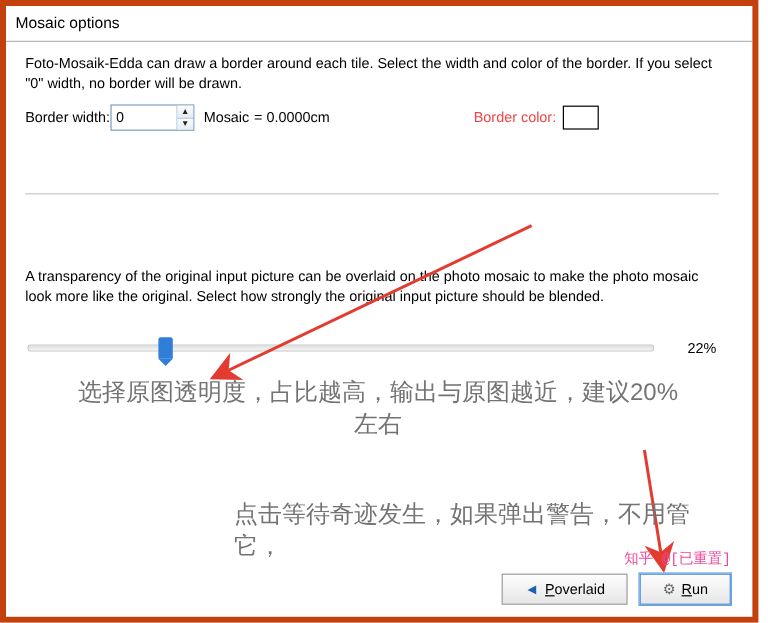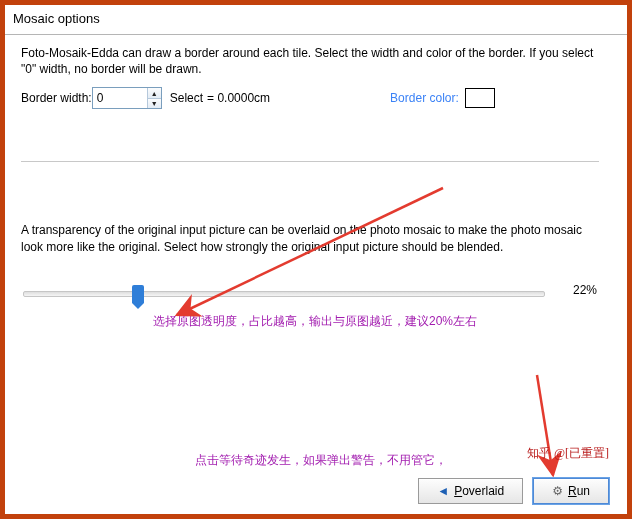--- a/index.html
+++ b/index.html
@@ -9,42 +9,42 @@
   .desc{font-size:12px;line-height:1.35;color:#000;margin-bottom:10px}
   .row{display:flex;align-items:center;gap:0;margin-top:0}
   .lbl{font-size:12px}
   .spinner{display:flex;align-items:stretch;border:1px solid #7a9ebd;height:20px;width:68px;background:#fff}
   .spinner input{border:none;outline:none;width:46px;font-size:12px;padding:0 4px;text-align:left;background:transparent}
   .sp-btns{display:flex;flex-direction:column;width:16px;border-left:1px solid #b5c8db}
   .sp-btn{flex:1;display:flex;align-items:center;justify-content:center;font-size:7px;color:#222;background:linear-gradient(#fbfcfd,#e3ecf5);cursor:pointer}
   .sp-btn+ .sp-btn{border-top:1px solid #b5c8db}
   .unit{margin-left:8px}
   .eq{margin-left:4px}
-  .border-color-lbl{color:#3b82f6;margin-left:120px}
+  .border-color-lbl{color:#ef4444;margin-left:120px}
   .swatch{width:28px;height:18px;border:1px solid #000;background:#fff;margin-left:6px}
   hr.sep{border:none;border-top:1px solid #c8c8c8;margin:52px 0 0 0}
   .desc2{margin-top:60px;font-size:12px;line-height:1.35}
-  .slider-wrap{position:relative;margin:28px 2px 0 2px;display:flex;align-items:flex-end;gap:22px}
+  .slider-wrap{position:relative;margin:28px 2px 0 2px;display:flex;align-items:center;gap:22px}
   .track{position:relative;flex:1;height:4px;background:linear-gradient(#dedede,#f5f5f5);border:1px solid #c6c6c6;border-radius:2px}
   .thumb{position:absolute;top:-7px;width:12px;height:18px;background:#2f7ed8;border-radius:2px 2px 0 0}
   .thumb::after{content:"";position:absolute;left:0;right:0;bottom:-6px;border-left:6px solid transparent;border-right:6px solid transparent;border-top:6px solid #2f7ed8}
   .pct{font-size:12px;min-width:30px;text-align:right}
-  .annot{color:#a21caf;font-size:12px}
+  .annot{color:#737373;font-size:20px}
   .annot1{margin:16px 30px 0 40px;text-align:center}
   .annot2{position:absolute;bottom:45px;left:190px;right:30px}
   .btnbar{position:absolute;left:0;right:0;bottom:10px;display:flex;justify-content:flex-end;gap:10px;padding-right:18px}
   .btn{display:flex;align-items:center;gap:5px;height:24px;padding:0 18px;border:1px solid #9a9a9a;background:linear-gradient(#fdfdfd,#e6e6e6);font-size:12px;cursor:pointer;box-shadow:0 1px 0 #fff inset}
   .btn.focus{outline:1px solid #6aa3e6;outline-offset:0;border-color:#4e89d6}
   .ul{text-decoration:underline}
   .icon-arrow-left{color:#1d5fb4;font-weight:bold}
   .icon-gear{color:#666;font-size:12px}
   
   .arrow{position:absolute;pointer-events:none}
   .arrow svg{overflow:visible}
-  .watermark{position:absolute;right:18px;bottom:52px;color:#b91c1c;font-size:12px;font-family:Liberation Serif, serif;letter-spacing:0}
+  .watermark{position:absolute;right:18px;bottom:40px;color:#ec4899;font-size:12px;font-family:Liberation Mono, monospace;letter-spacing:0}
 </style>
 </head>
 <body>
 
 <div class="app">
 
   <div class="title-row">
     <span>Mosaic options</span>
   </div>
 
@@ -57,21 +57,21 @@
         <input type="text" value="0" style="">
         <div class="sp-btns">
           <div class="sp-btn">
               <span>▲</span>
             </div>
           <div class="sp-btn">
               <span>▼</span>
             </div>
         </div>
       </div>
-      <span class="unit lbl">Select</span>
+      <span class="unit lbl">Mosaic</span>
       <span class="eq lbl">= 0.0000cm</span>
 
       <span class="lbl border-color-lbl">Border color:</span>
       <div class="swatch"></div>
     </div>
 
     <hr class="sep">
 
     <div class="desc2">A transparency of the original input picture can be overlaid on the photo mosaic to make the photo mosaic look more like the original. Select how strongly the original input picture should be blended.</div>
 

